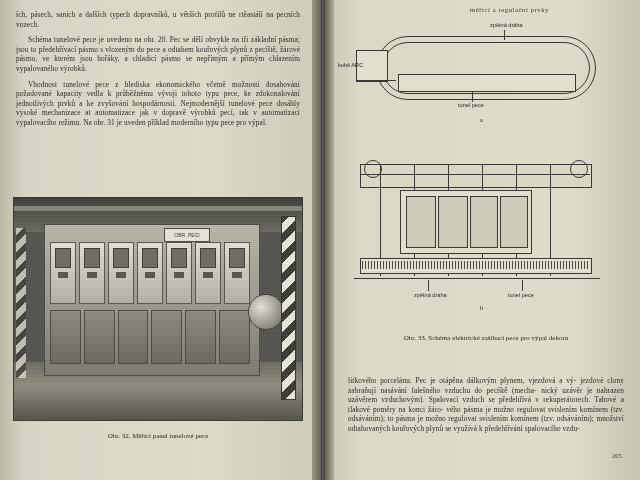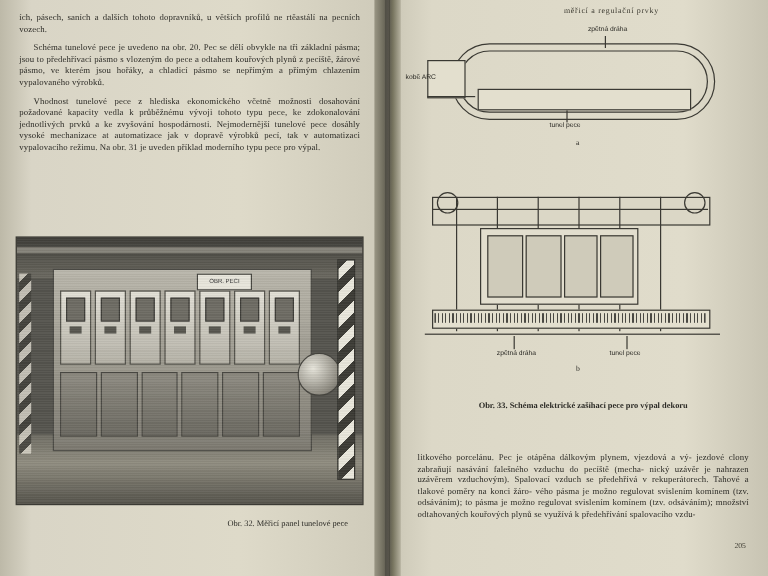--- a/index.html
+++ b/index.html
@@ -220,21 +220,21 @@
   <div class="bottomband"></div>
 
   <div class="page page-left"></div>
   <div class="page page-right"></div>
   <div class="gutter">
     <div class="gutter-line" style="left:9px"></div>
     <div class="gutter-line" style="left:12px"></div>
   </div>
 
   <div class="txtblock" style="left:16px; top:10px; width:284px;">
-    <p>ích, pásech, saních a dalších tohoto dopravníků, u větších profilů ne rtěastálí na pecních vozech.</p>
+    <p>ích, pásech, saních a dalších typech dopravníků, u větších profilů ne rtěastálí na pecních vozech.</p>
     <p class="indent">Schéma tunelové pece je uvedeno na obr. 20. Pec se dělí obvykle na tři základní pásma; jsou to předehřívací pásmo s vlozeným do pece a odtahem kouřových plynů z pecíště, žárové pásmo, ve kterém jsou hořáky, a chladicí pásmo se nepřímým a přímým chlazením vypalovaného výrobků.</p>
     <p class="indent">Vhodnost tunelové pece z hlediska ekonomického včetně možnosti dosahování požadované kapacity vedla k průběžnému vývoji tohoto typu pece, ke zdokonalování jednotlivých prvků a ke zvyšování hospodárnosti. Nejmodernější tunelové pece dosáhly vysoké mechanizace at automatizace jak v dopravě výrobků pecí, tak v automatizaci vypalovacího režimu. Na obr. 31 je uveden příklad moderního typu pece pro výpal.</p>
   </div>
 
   <div class="photo">
     <div class="ph-ceiling"></div>
     <div class="ph-pipe"></div>
     <div class="ph-floor"></div>
 
     <div class="ph-machine"></div>
@@ -279,21 +279,21 @@
       <div class="ph-low"></div>
     </div>
 
     <div class="ph-drum"></div>
     <div class="ph-hazard"></div>
     <div class="ph-hazard2"></div>
     <div class="ph-label">OBR. PECI</div>
     <div class="ph-grain"></div>
   </div>
 
-  <div class="caption" style="left:2px; top:432px; width:288px; text-align:right;">Obr. 32. Měřicí panel tunelové pece</div>
+  <div class="caption" style="left:14px; top:432px; width:288px; text-align:center;">Obr. 32. Měřicí panel tunelové pece</div>
 
   <div class="runhead" style="left:470px; top:6px;">měřicí a regulační prvky</div>
   <div class="pagenum" style="left:612px; top:452px;">205</div>
 
   <div class="diag" style="left:340px; top:16px; width:286px; height:120px;">
 
     <div class="oval" style="left:36px; top:20px; width:218px; height:62px;"></div>
     <div class="oval" style="left:42px; top:26px; width:206px; height:50px;"></div>
 
     <div class="hatch" style="left:60px; top:62px; width:170px; height:8px;"></div>
@@ -336,21 +336,21 @@
 
     <div class="d-line" style="left:14px; top:138px; width:246px; height:1px;"></div>
 
     <div class="d-lbl" style="left:74px; top:152px;">zpětná dráha</div>
     <div class="d-line" style="left:88px; top:140px; width:1px; height:11px;"></div>
     <div class="d-lbl" style="left:168px; top:152px;">tunel pece</div>
     <div class="d-line" style="left:182px; top:140px; width:1px; height:11px;"></div>
     <div class="subcap" style="left:140px; top:164px;">b</div>
   </div>
 
-  <div class="caption" style="left:352px; top:334px; width:268px;font-weight:bold;">
+  <div class="caption" style="left:352px; top:334px; width:268px;">
     <div>Obr. 33. Schéma elektrické zašíhací pece pro výpal dekoru</div>
   </div>
 
   <div class="txtblock" style="left:348px; top:376px; width:276px;">
     <p>litkového porcelánu. Pec je otápěna dálkovým plynem, vjezdová a vý- jezdové clony zabraňují nasávání falešného vzduchu do pecíště (mecha- nický uzávěr je nahrazen uzávěrem vzduchovým). Spalovací vzduch se předehřívá v rekuperátorech. Tahové a tlakové poměry na konci žáro- vého pásma je možno regulovat svislením komínem (tzv. odsáváním); to pásma je možno regulovat svislením komínem (tzv. odsáváním); množství odtahovaných kouřových plynů se využívá k předehřívání spalovacího vzdu-</p>
   </div>
 
 </div>
 
 </body></html>

